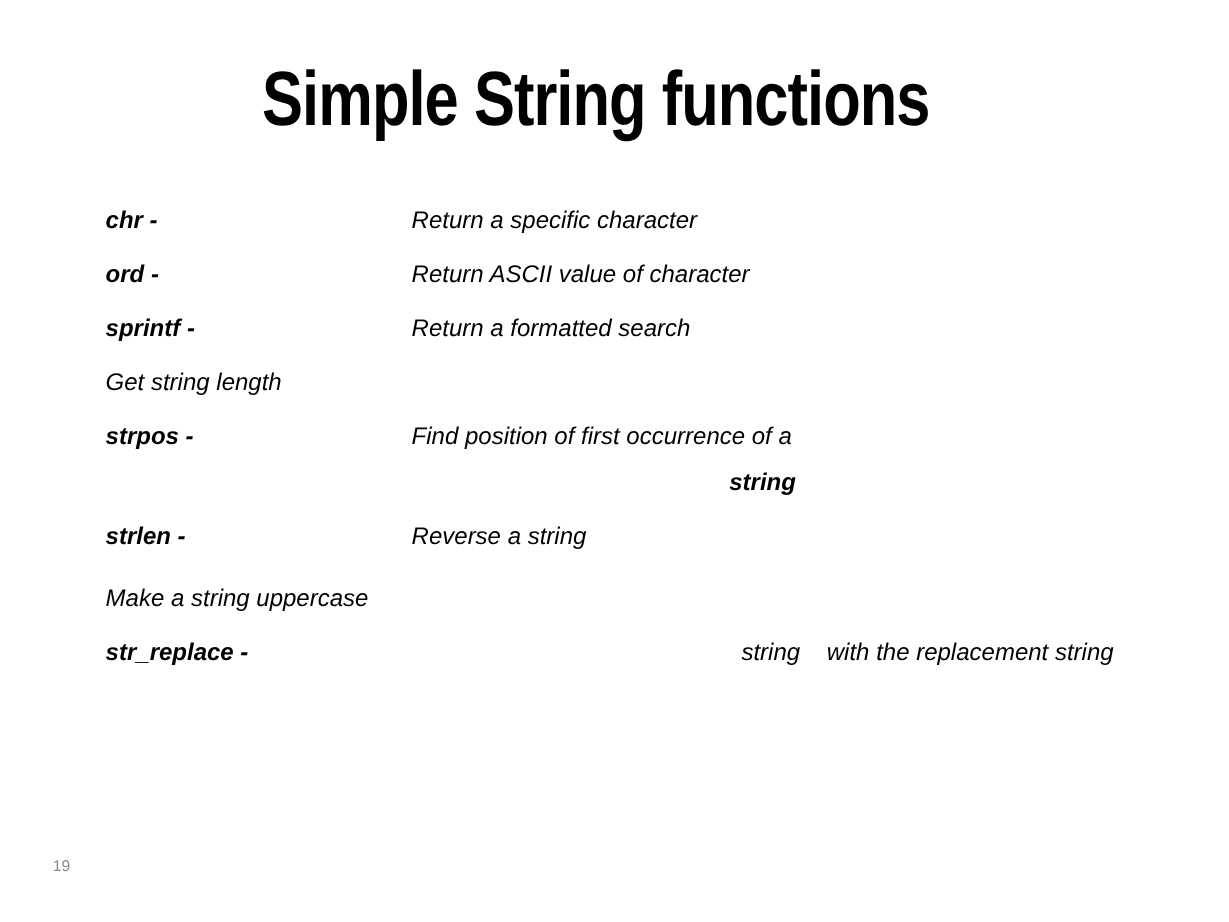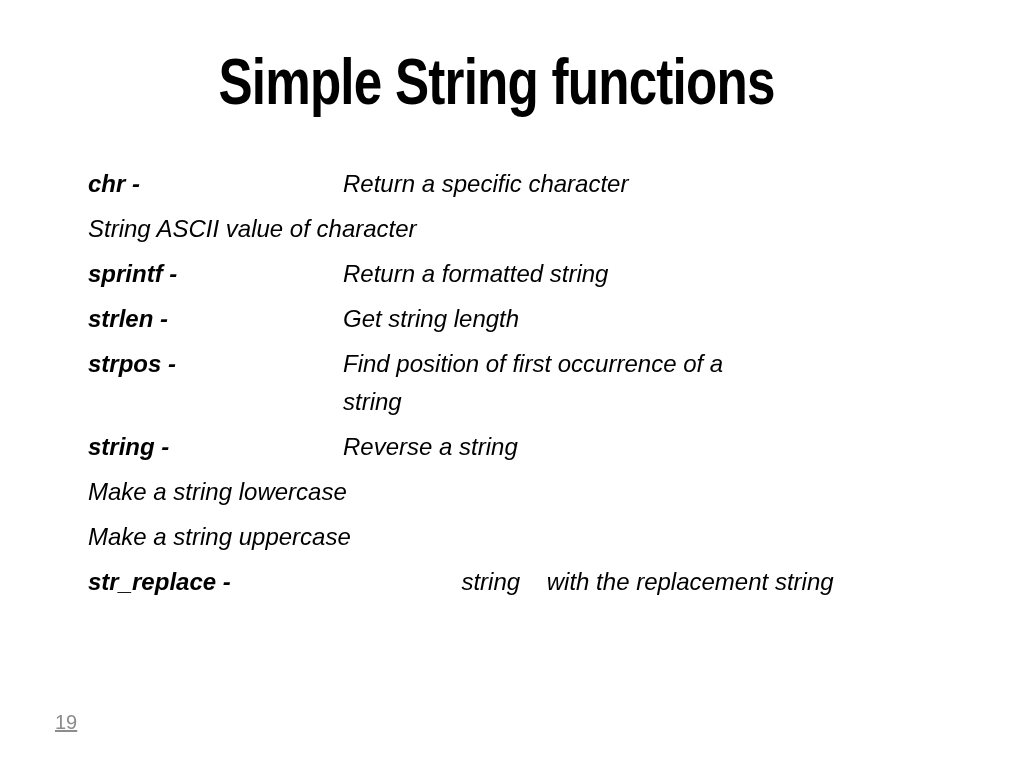--- a/index.html
+++ b/index.html
@@ -31,21 +31,21 @@
     color: #000000;
     transform: scaleX(0.80);
     transform-origin: 50% 0;
     white-space: nowrap;
   }
   .function-list {
     position: absolute;
     left: 88px;
     top: 165px;
     width: 840px;
-    font-size: 24px;
+    font-size: 20px;
     line-height: 38px;
     font-style: italic;
   }
   .row {
     display: flex;
     margin-bottom: 7px;
     align-items: flex-start;
   }
   .fname {
     flex: 0 0 255px;
@@ -54,92 +54,89 @@
     white-space: nowrap;
   }
   .fdesc-block {
     flex: 1 1 auto;
     min-width: 0;
   }
   .fdesc {
     white-space: pre-wrap;
   }
   .wrap-right {
-    text-align: left;
+    text-align: center;
+    font-weight: bold;
   }
   .wrap-left {
-    text-align: center;
+    text-align: right;
     margin-left: 24px;
   }
   .page-number {
     position: absolute;
-    left: 55px;
+    left: 44px;
     top: 711px;
-    font-size: 20px;
+    font-size: 13px;
     line-height: 22px;
     font-style: normal;
     color: #8c8c8c;
-    text-decoration: underline;
   }
 </style>
 </head>
 <body>
 
 <div class="slide">
 
   <h1 class="title">Simple String functions</h1>
 
   <div class="function-list">
 
     <div class="row">
       <span class="fname">chr -</span>
       <div class="fdesc-block">
         <div class="fdesc">Return a specific character</div>
       </div>
     </div>
 
     <div class="row">
+      <span class="fname">ord -</span>
       <div class="fdesc-block">
-        <div class="fdesc">String ASCII value of character</div>
+        <div class="fdesc">Return ASCII value of character</div>
       </div>
     </div>
 
     <div class="row">
       <span class="fname">sprintf -</span>
       <div class="fdesc-block">
-        <div class="fdesc">Return a formatted string</div>
+        <div class="fdesc">Return a formatted search</div>
       </div>
     </div>
 
     <div class="row">
-      <span class="fname">strlen -</span>
       <div class="fdesc-block">
         <div class="fdesc">Get string length</div>
       </div>
     </div>
 
     <div class="row">
       <span class="fname">strpos -</span>
       <div class="fdesc-block">
         <div class="fdesc">Find position of first occurrence of a</div>
         <div class="fdesc wrap-right">string</div>
       </div>
     </div>
 
     <div class="row">
-      <span class="fname">string -</span>
+      <span class="fname">strlen -</span>
       <div class="fdesc-block">
         <div class="fdesc">Reverse a string</div>
       </div>
     </div>
 
     <div class="row">
-      <div class="fdesc-block">
-        <div class="fdesc">Make a string lowercase</div>
-      </div>
     </div>
 
     <div class="row">
       <div class="fdesc-block">
         <div class="fdesc">Make a string uppercase</div>
       </div>
     </div>
 
     <div class="row">
       <span class="fname">str_replace -</span>

